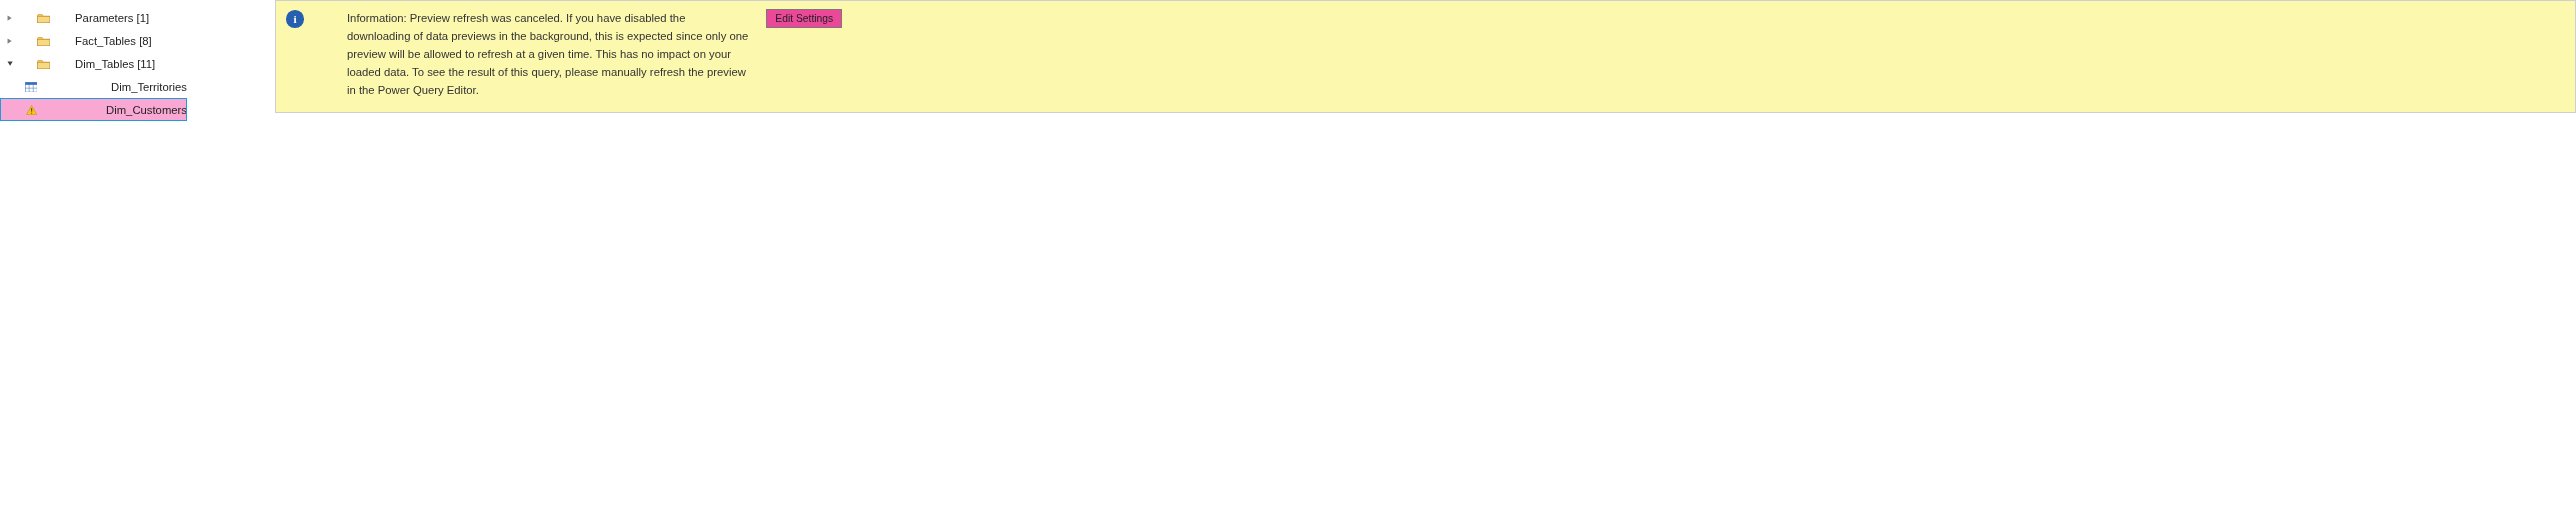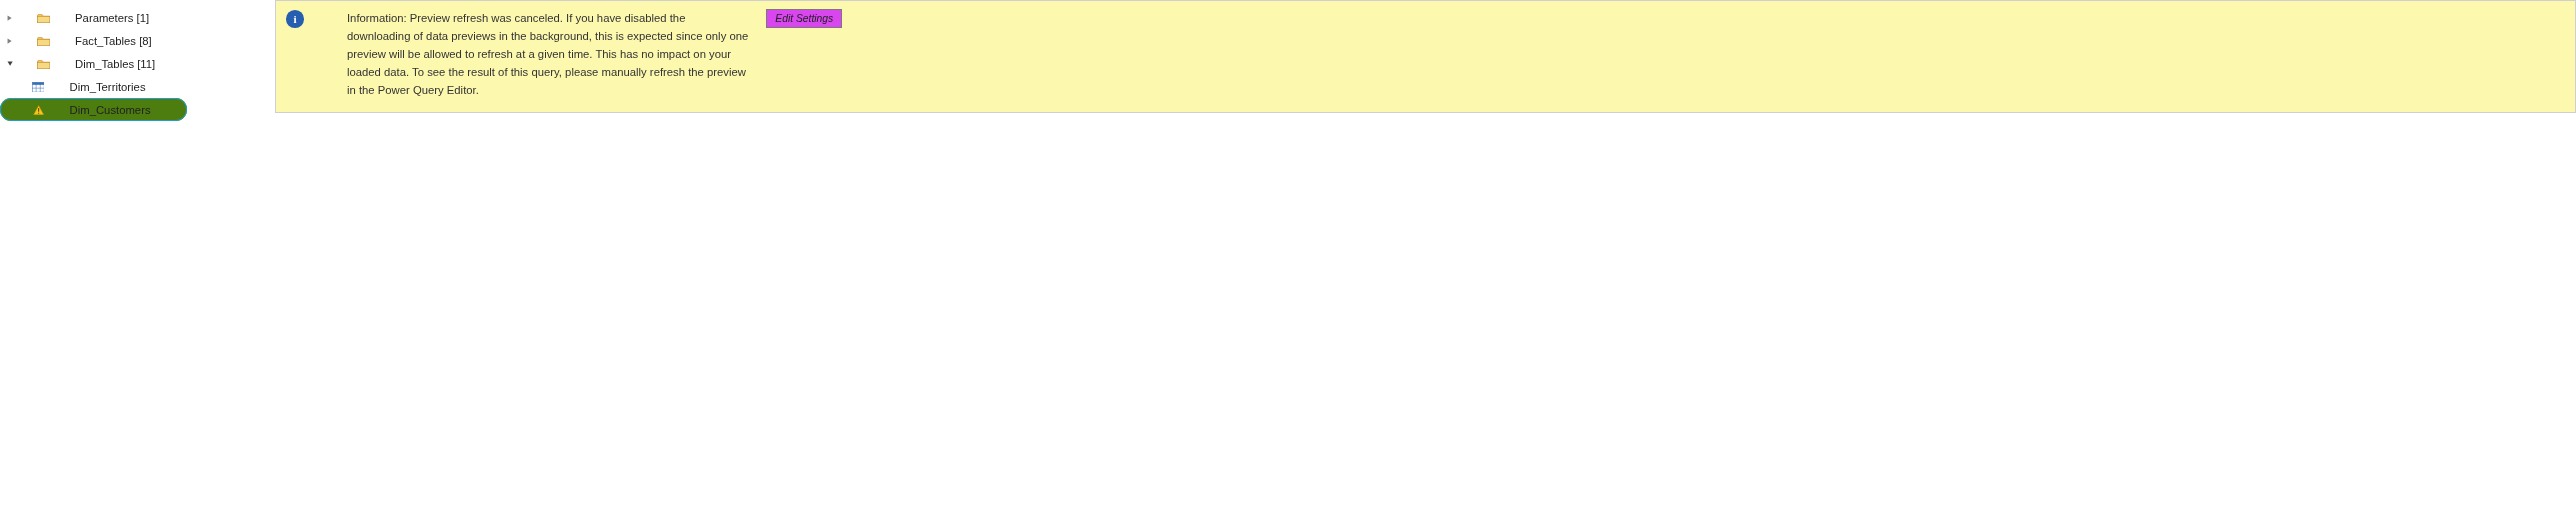--- a/index.html
+++ b/index.html
@@ -51,26 +51,25 @@
   .tree-row .warn-icon {
     width: 14.4px; height: 11.3px;
     display: inline-flex; align-items: center; justify-content: center;
     margin: 0 4.1px 0 2.1px;
   }
   .tree-row .label {
     font-size: 11.3px;
     color: #222;
     white-space: nowrap;
   }
-  .tree-child { padding-left: 29px; }
+  .tree-child { padding-left: 22px; justify-content: space-between; }
   .tree-row.selected {
-    background: #4d7c0f;
+    background: #f9a8d4;
     outline: 1.5px solid #1e9ed6;
     outline-offset: -1px;
-    border-radius: 11px;
   }
   
   .gap {
     flex: 0 0 88px;
     max-width: 93px;
   }
   
   .info-panel {
     flex: 1 1 auto;
     background: #fcf8ae;
@@ -100,28 +99,27 @@
     flex: 1 1 auto;
     font-size: 11.3px;
     line-height: 1.6;
     color: #333;
     max-width: 412px;
     padding-right: 10.3px;
     margin-left: 34px;
   }
   .edit-btn {
     flex: 0 0 auto;
-    background: #d946ef;
+    background: #ec4899;
     border: 0.5px solid #7a7a7a;
     padding: 3.1px 8.2px;
     font-size: 10.3px;
     color: #222;
     cursor: pointer;
     font-family: inherit;
-    font-style: italic;
   }
 </style>
 </head>
 <body>
 
 <div class="root">
 
   <div class="tree-panel">
 
     <div class="tree-row">

